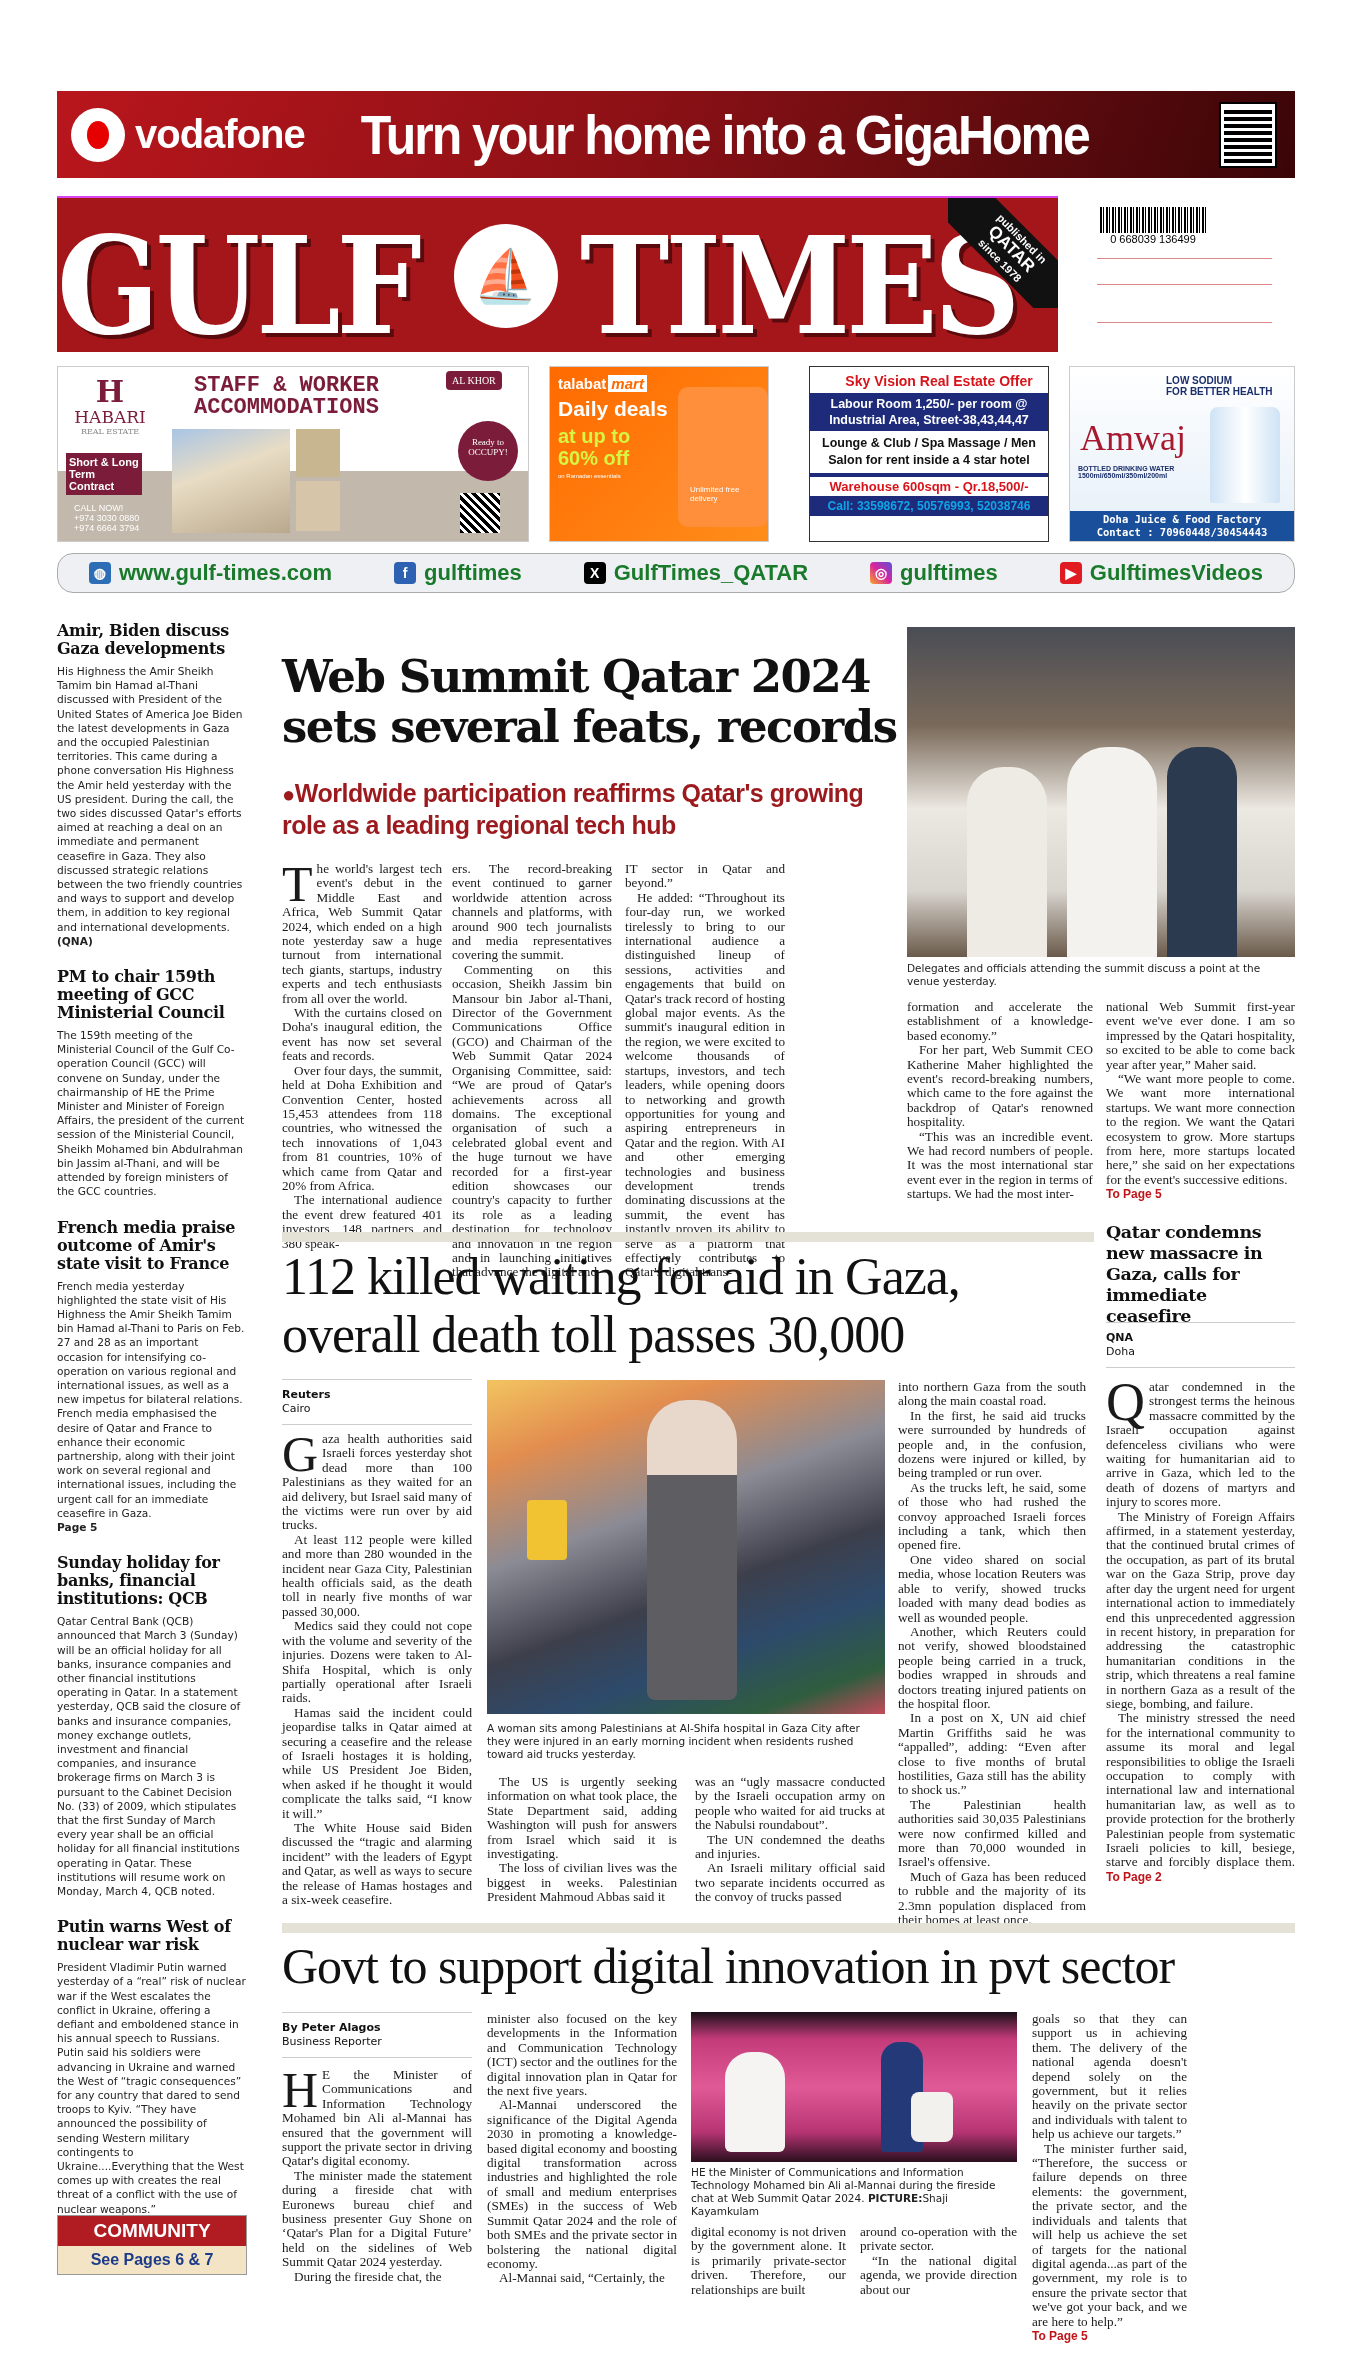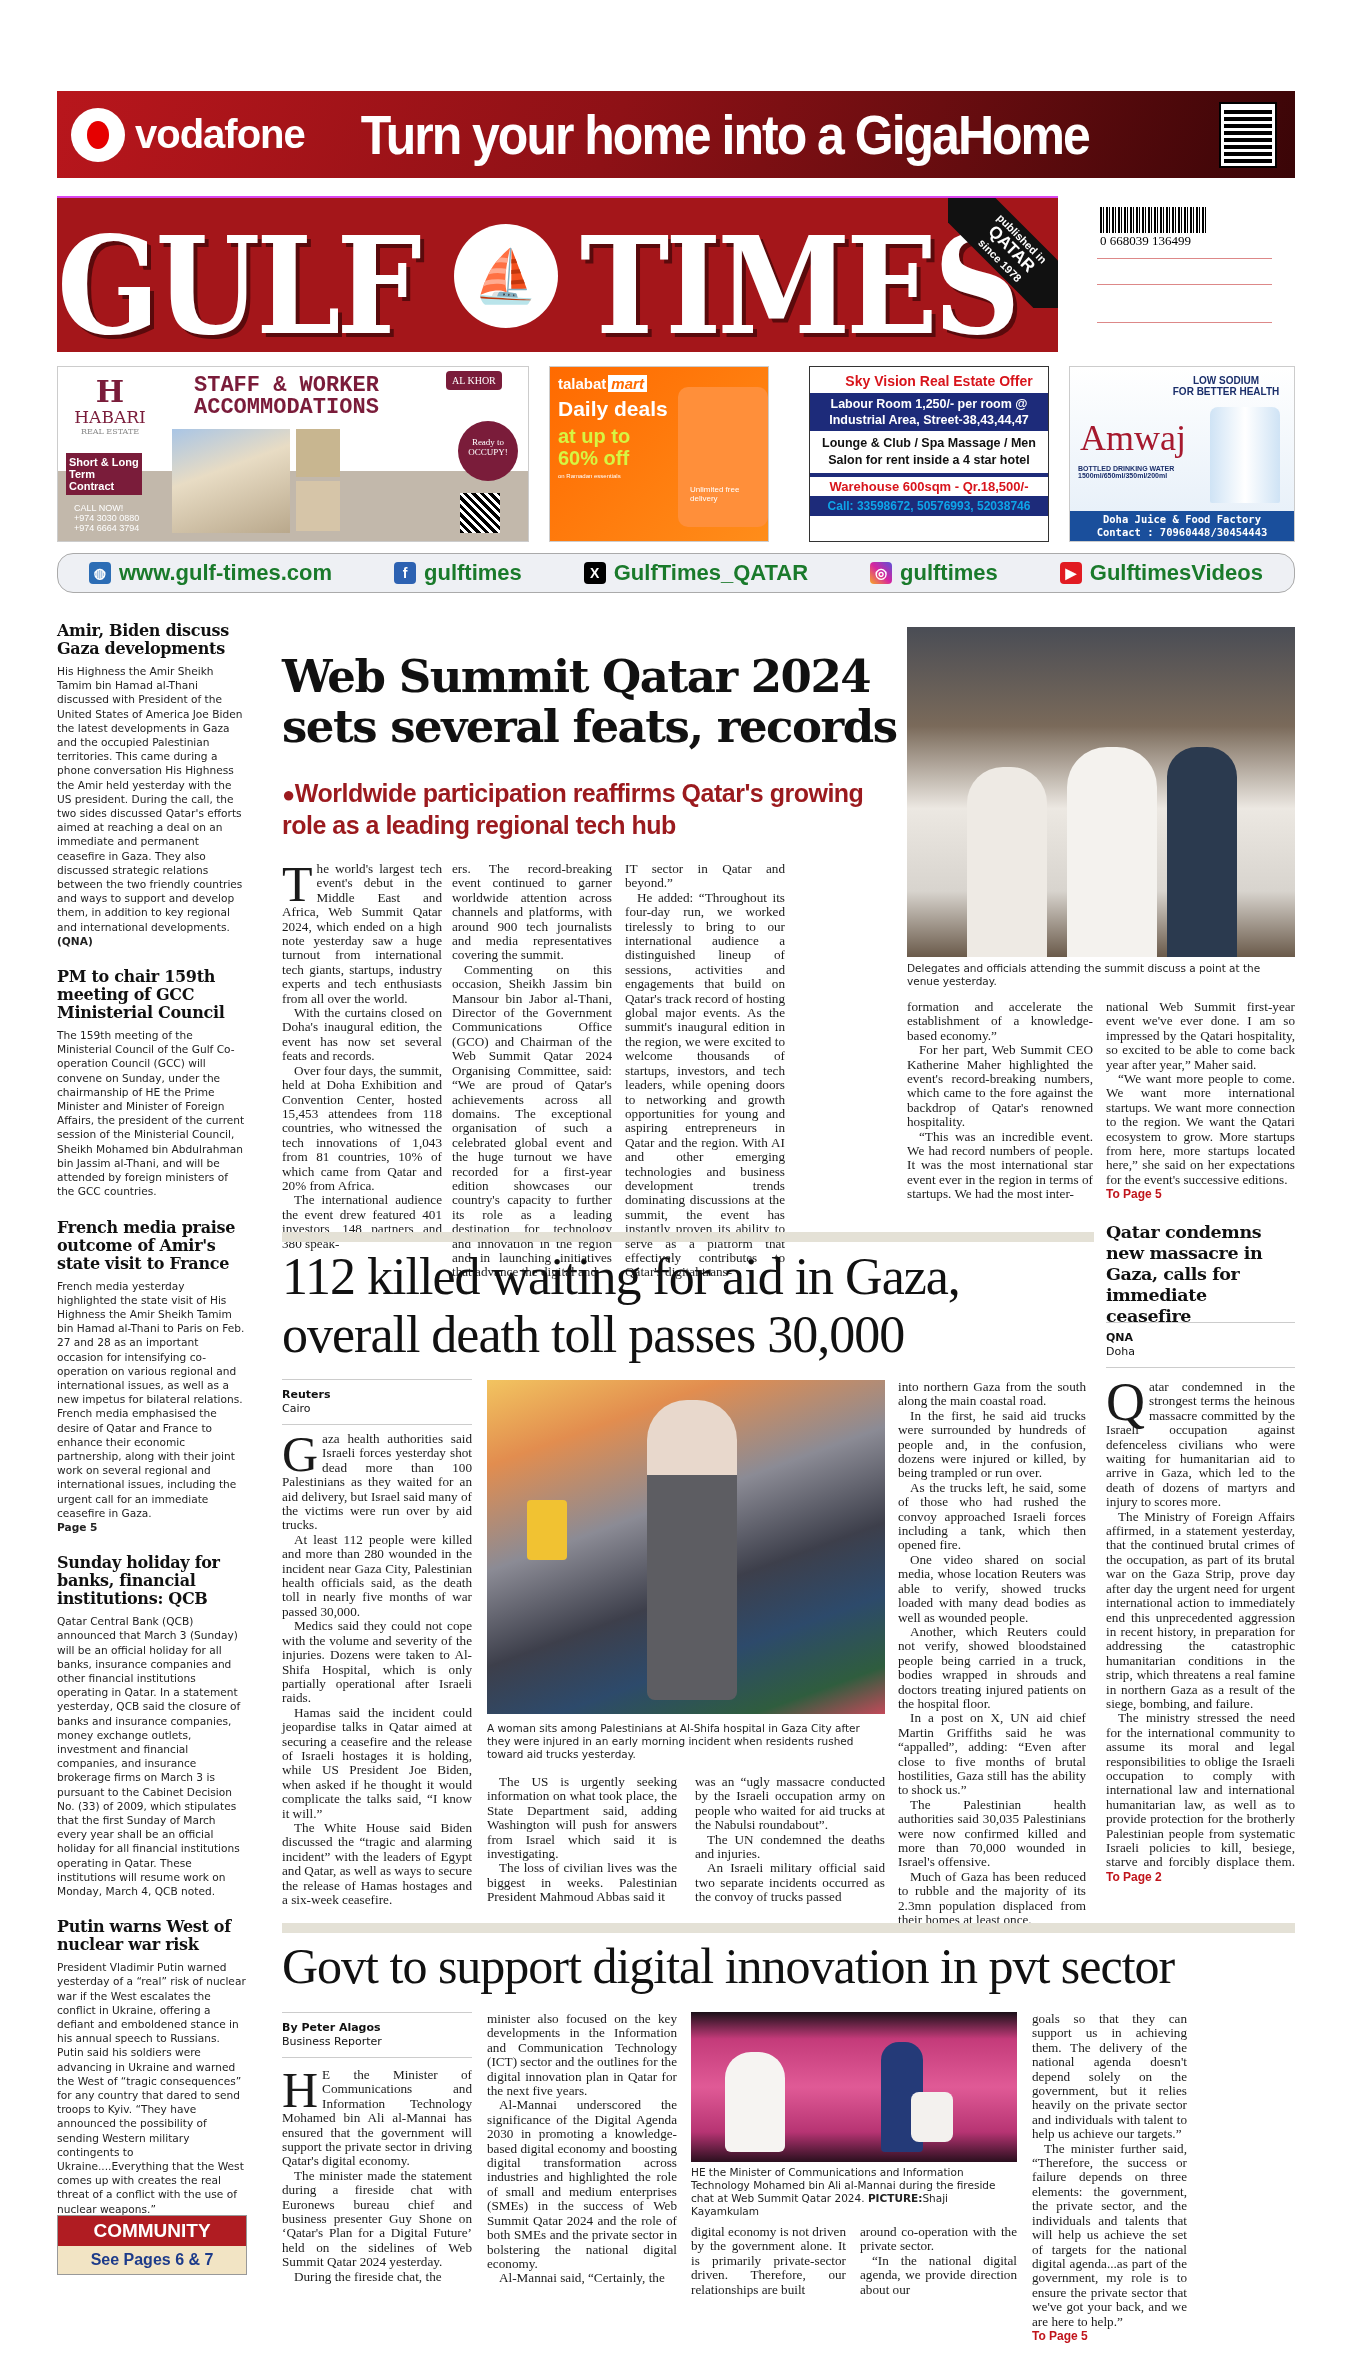--- a/index.html
+++ b/index.html
@@ -12,21 +12,21 @@
 .vf-tag{font-family:"Liberation Sans",sans-serif;color:#fff;font-size:50px;font-weight:bold;margin-left:56px;letter-spacing:-2px;transform:scaleY(1.1)}
 .qr{width:54px;height:62px;background:repeating-linear-gradient(0deg,#000 0 4px,#fff 4px 7px),#fff;margin-left:auto;margin-right:20px;border:3px solid #fff;outline:2px solid #000}
 .masthead{left:57px;top:196px;width:1001px;height:156px;background:#a4161a;border-top:2px solid #d946ef}
 .mast-title{position:absolute;left:18px;top:4px;font-family:"DejaVu Serif",serif;font-weight:bold;font-size:120px;color:#fff;letter-spacing:-4px;text-shadow:4px 4px 0 #5a0a0c;transform:scaleY(1.12);transform-origin:top left}
 .mast-left{left:0;top:8px}
 .mast-right{left:523px;top:8px}
 .ship{position:absolute;left:397px;top:26px;width:104px;height:104px;border-radius:50%;background:#fff;display:flex;align-items:center;justify-content:center;font-size:52px}
 .dotline{position:absolute;left:1013px;top:8px;height:140px;border-left:2px dotted #fff}
 .barcode{position:absolute;left:1040px;top:6px;width:112px;height:44px;background:#fff;padding:3px}
 .barcode .bars{height:26px;background:repeating-linear-gradient(90deg,#000 0 2px,#fff 2px 3px,#000 3px 4px,#fff 4px 6px)}
-.barcode .num{font-family:Liberation Serif, serif;font-size:13px;color:#000;}
+.barcode .num{font-family:Liberation Sans, sans-serif;font-size:11px;color:#000;text-align:center}
 .issue{position:absolute;left:1040px;font-family:"Liberation Sans",sans-serif;color:#fff}
 .ribbon{position:absolute;right:0;top:0;width:110px;height:110px;overflow:hidden}
 .ribbon div{position:absolute;right:-48px;top:26px;width:190px;background:#111;color:#fff;transform:rotate(45deg);text-align:center;font-family:"Liberation Sans",sans-serif;font-weight:bold;font-size:11px;line-height:1.1;padding:4px 0}
 .ad{position:absolute;top:366px;height:176px;border:1px solid #ccc;overflow:hidden}
 .social{left:57px;top:553px;width:1238px;height:40px;border:1px solid #aaa;border-radius:16px;background:#eef0f4;display:flex;align-items:center;justify-content:space-around;font-family:"Liberation Sans",sans-serif;font-weight:bold;font-size:22px;color:#1a7a2b}
 .social .it{display:flex;align-items:center;gap:8px}
 .sicon{width:22px;height:22px;border-radius:4px;display:inline-flex;align-items:center;justify-content:center;color:#fff;font-size:14px;font-weight:bold}
 .sidebar{left:57px;top:622px;width:190px;font-family:"DejaVu Sans",sans-serif}
 .sb-h{font-family:"DejaVu Serif",serif;font-weight:bold;font-size:16px;line-height:18px;margin-bottom:6px;letter-spacing:-.3px}
 .sb-p{font-size:10.6px;line-height:14.2px;margin-bottom:20px;color:#222}
@@ -133,21 +133,21 @@
     </div>
   <div style="color:#111;font-size:12.5px;line-height:17px;padding:4px 0">
       <div>Lounge &amp; Club / Spa Massage / Men</div>
       <div>Salon for rent inside a 4 star hotel</div>
     </div>
   <div style="border-top:4px solid #1d2b7a;color:#d8141b;font-size:13px;padding:2px 0">Warehouse 600sqm - Qr.18,500/-</div>
   <div style="background:#1d2b7a;color:#0ea5e9;font-size:12px;padding:3px 0">Call: 33598672, 50576993, 52038746</div>
 </div>
 
 <div class="ad" style="left:1069px;width:226px;background:linear-gradient(180deg,#fff,#e4eef8)">
-  <div style="position:absolute;left:96px;top:8px;color:#1a2e6a;font-family:'Liberation Sans',sans-serif;font-weight:bold;font-size:10px;text-align:center;width:120px">
+  <div style="position:absolute;left:96px;top:8px;color:#1a2e6a;font-family:'Liberation Sans',sans-serif;font-weight:bold;font-size:10px;width:120px">
       <div>LOW SODIUM</div>
       <div>FOR BETTER HEALTH</div>
     </div>
   <div style="position:absolute;left:10px;top:50px;color:#a6192e;font-family:'Liberation Serif',serif;font-size:36px">Amwaj</div>
   <div style="position:absolute;left:8px;top:98px;color:#1a2e6a;font-size:7px;font-family:'Liberation Sans',sans-serif;font-weight:bold">
       <div>BOTTLED DRINKING WATER</div>
       <div>1500ml/650ml/350ml/200ml</div>
     </div>
   <div style="position:absolute;left:140px;top:40px;width:70px;height:96px;background:linear-gradient(90deg,#cfe3f5,#fff,#cfe3f5);border-radius:8px 8px 2px 2px"></div>
   <div style="position:absolute;left:0;bottom:0;width:100%;background:#1a4f9c;color:#fff;text-align:center;font-family:'DejaVu Sans Mono',monospace;font-weight:bold;font-size:10.5px;line-height:13px;padding:2px 0">

